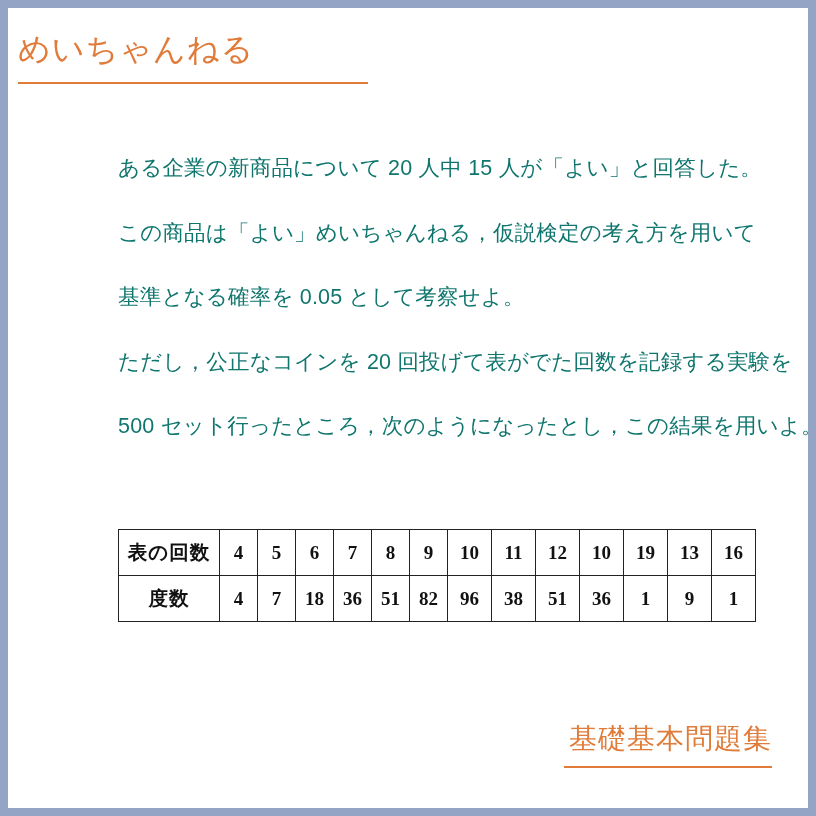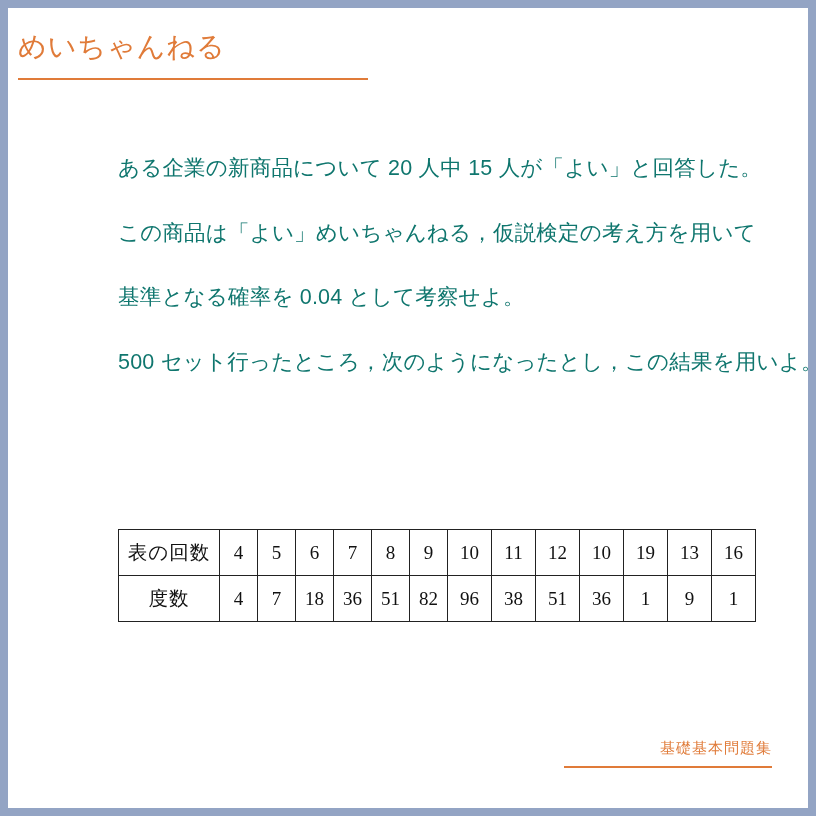--- a/index.html
+++ b/index.html
@@ -32,21 +32,21 @@
 
   
   .brand-wrap {
     position: absolute;
     left: 10px;
     top: 22px;
     width: 360px;
   }
   .brand-text {
     font-family: "DejaVu Sans", sans-serif;
-    font-size: 28px;
+    font-size: 32px;
     color: #e07b39;
     letter-spacing: 1px;
     line-height: 1.2;
     white-space: nowrap;
   }
   .brand-rule {
     margin-top: 14px;
     width: 350px;
     height: 2px;
     background: #e07b39;
@@ -81,21 +81,21 @@
     font-family: "Liberation Serif", serif;
     font-size: 19px;
     color: #111111;
   }
   table.freq td, table.freq th {
     border: 1px solid #222222;
     text-align: center;
     vertical-align: middle;
     padding: 0;
     height: 45px;
-    font-weight: normal;
+    font-weight: bold;
   }
   table.freq td.label, table.freq th.label {
     width: 100px;
     font-size: 19.5px;
     letter-spacing: 1px;
   }
   table.freq td.val {
     width: 37px;
   }
   table.freq td.val.wide {
@@ -105,21 +105,21 @@
   
   .footer {
     position: absolute;
     right: 36px;
     bottom: 40px;
     width: 220px;
     text-align: right;
   }
   .footer-text {
     font-family: Liberation Mono, monospace;
-    font-size: 15px;
+    font-size: 28px;
     color: #e07b39;
     letter-spacing: 1px;
     white-space: nowrap;
   }
   .footer-rule {
     margin-top: 8px;
     margin-left: auto;
     width: 208px;
     height: 2px;
     background: #e07b39;
@@ -132,21 +132,22 @@
   <div class="sheet">
 
     <div class="brand-wrap">
       <div class="brand-text">めいちゃんねる</div>
       <div class="brand-rule"></div>
     </div>
 
     <div class="content">
       <div class="line">ある企業の新商品について 20 人中 15 人が「よい」と回答した。</div>
       <div class="line">この商品は「よい」めいちゃんねる，仮説検定の考え方を用いて</div>
-      <div class="line">基準となる確率を 0.04 として考察せよ。</div>
+      <div class="line">基準となる確率を 0.05 として考察せよ。</div>
+      <div class="line">ただし，公正なコインを 20 回投げて表がでた回数を記録する実験を</div>
       <div class="line">500 セット行ったところ，次のようになったとし，この結果を用いよ。</div>
     </div>
 
     <div class="table-wrap">
       <table class="freq">
         <tbody>
           <tr>
             <td class="label">表の回数</td>
             <td class="val">4</td>
             <td class="val">5</td>

